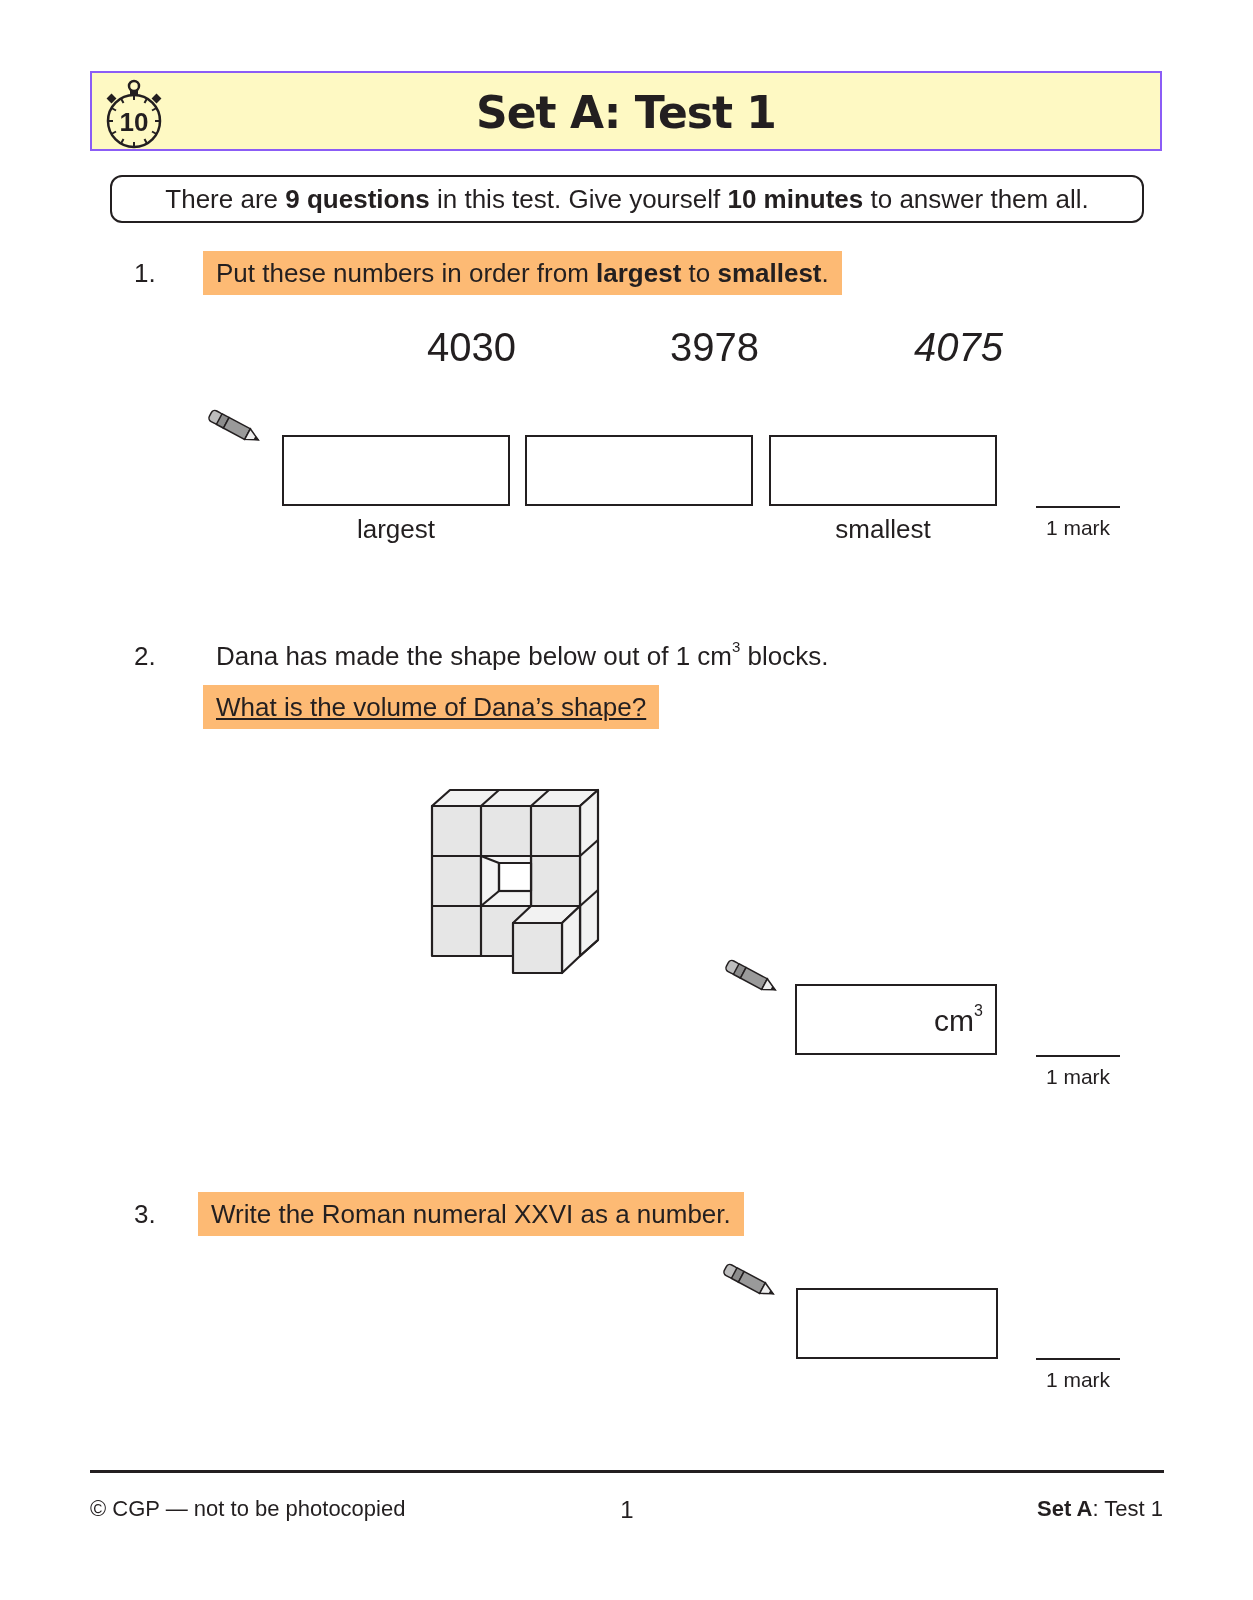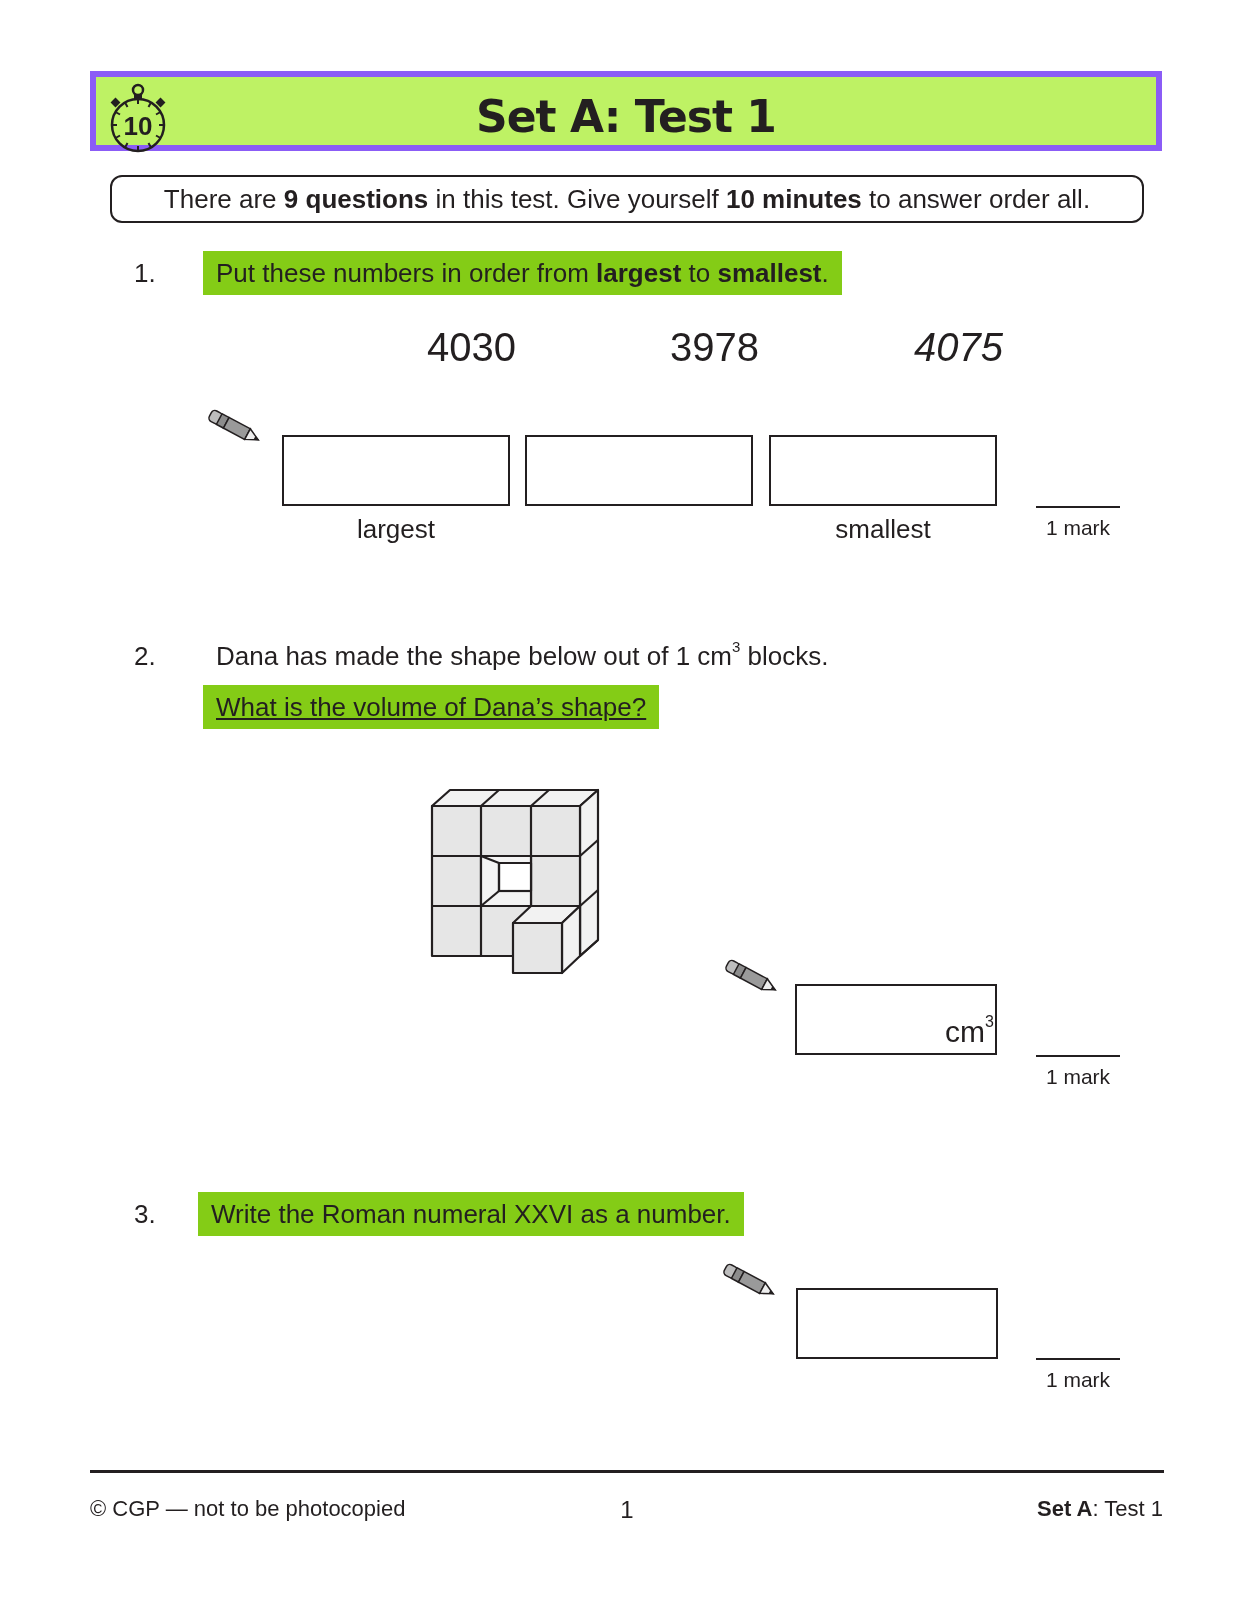--- a/index.html
+++ b/index.html
@@ -1,32 +1,32 @@
 <!DOCTYPE html>
 <html><head>
 <meta charset="utf-8">
 <style>
   html, body { margin:0; padding:0; }
   body { width:1253px; height:1600px; background:#fff; position:relative; font-family:"Liberation Sans", sans-serif; color:#231f20; overflow:hidden; }
   .abs { position:absolute; }
-  .header-bar { left:90px; top:71px; width:1072px; height:80px; background:#bef264; border:6px solid #8b5cf6; box-sizing:border-box; }
+  .header-bar { left:90px; top:71px; width:1072px; height:80px; background:#fef9c3; border:2px solid #8b5cf6; box-sizing:border-box; }
   .title { left:0; right:0; top:14px; text-align:center; font-family:"DejaVu Sans", sans-serif; font-weight:bold; font-size:44px; letter-spacing:-1px; }
   .timer { left:12px; top:4px; width:60px; height:72px; }
   .intro-box { left:110px; top:175px; width:1034px; height:48px; border:2px solid #231f20; border-radius:12px; box-sizing:border-box; font-size:26px; text-align:center; line-height:44px; }
   .qnum { font-size:26px; }
-  .qtext { background:#84cc16; font-size:26px; padding:0 13px; height:44px; line-height:44px; }
+  .qtext { background:#fdba74; font-size:26px; padding:0 13px; height:44px; line-height:44px; }
   .plain { font-size:26px; }
   .big-num { font-size:40px; text-align:right; width:240px; }
   .ans-box { border:2px solid #231f20; box-sizing:border-box; background:#fff; }
   .label { font-size:26px; text-align:center; }
   .mark-line { width:84px; border-top:2px solid #231f20; }
   .mark-text { font-size:21px; width:84px; text-align:center; }
   .footer-line { left:90px; top:1470px; width:1074px; border-top:3px solid #231f20; }
   .footer { font-size:22px; top:1496px; }
-  .unit { right:1px; top:18px; font-size:30px;margin-top:11px; }
+  .unit { right:12px; top:18px; font-size:30px; }
   .unit sup { font-size:16px; vertical-align:top; position:relative; top:-2px; }
   sup.small { font-size:15px; vertical-align:top; position:relative; top:-3px; }
 </style>
 </head>
 <body>
 
 <div class="abs header-bar">
   <svg class="abs timer" viewBox="0 0 60 72">
     <circle cx="30" cy="9" r="5" fill="none" stroke="#231f20" stroke-width="2.5"></circle>
     <rect x="26" y="13" width="8" height="6" fill="#231f20"></rect>
@@ -46,21 +46,21 @@
       <line x1="52.5" y1="31" x2="48" y2="33.5"></line>
       <line x1="7.5" y1="57" x2="12" y2="54.5"></line>
       <line x1="52.5" y1="57" x2="48" y2="54.5"></line>
     </g>
     <text x="30" y="54" text-anchor="middle" font-family="Liberation Sans, sans-serif" font-weight="bold" font-size="26" fill="#231f20">10</text>
   </svg>
   <div class="abs title">Set A: Test 1</div>
 </div>
 
 <div class="abs intro-box">
-  <span>There are </span><b>9 questions</b><span> in this test.  Give yourself </span><b>10 minutes</b><span> to answer order all.</span>
+  <span>There are </span><b>9 questions</b><span> in this test.  Give yourself </span><b>10 minutes</b><span> to answer them all.</span>
 </div>
 
 <div class="abs qnum" style="left:134px; top:258px;">1.</div>
 <div class="abs qtext" style="left:203px; top:251px;">
   <span>Put these numbers in order from </span><b>largest</b><span> to </span><b>smallest</b><span>.</span>
 </div>
 <div class="abs big-num" style="left:276px; top:325px;">4030</div>
 <div class="abs big-num" style="left:519px; top:325px;">3978</div>
 <div class="abs big-num" style="left:763px; top:325px;font-style:italic;">4075</div>
 

